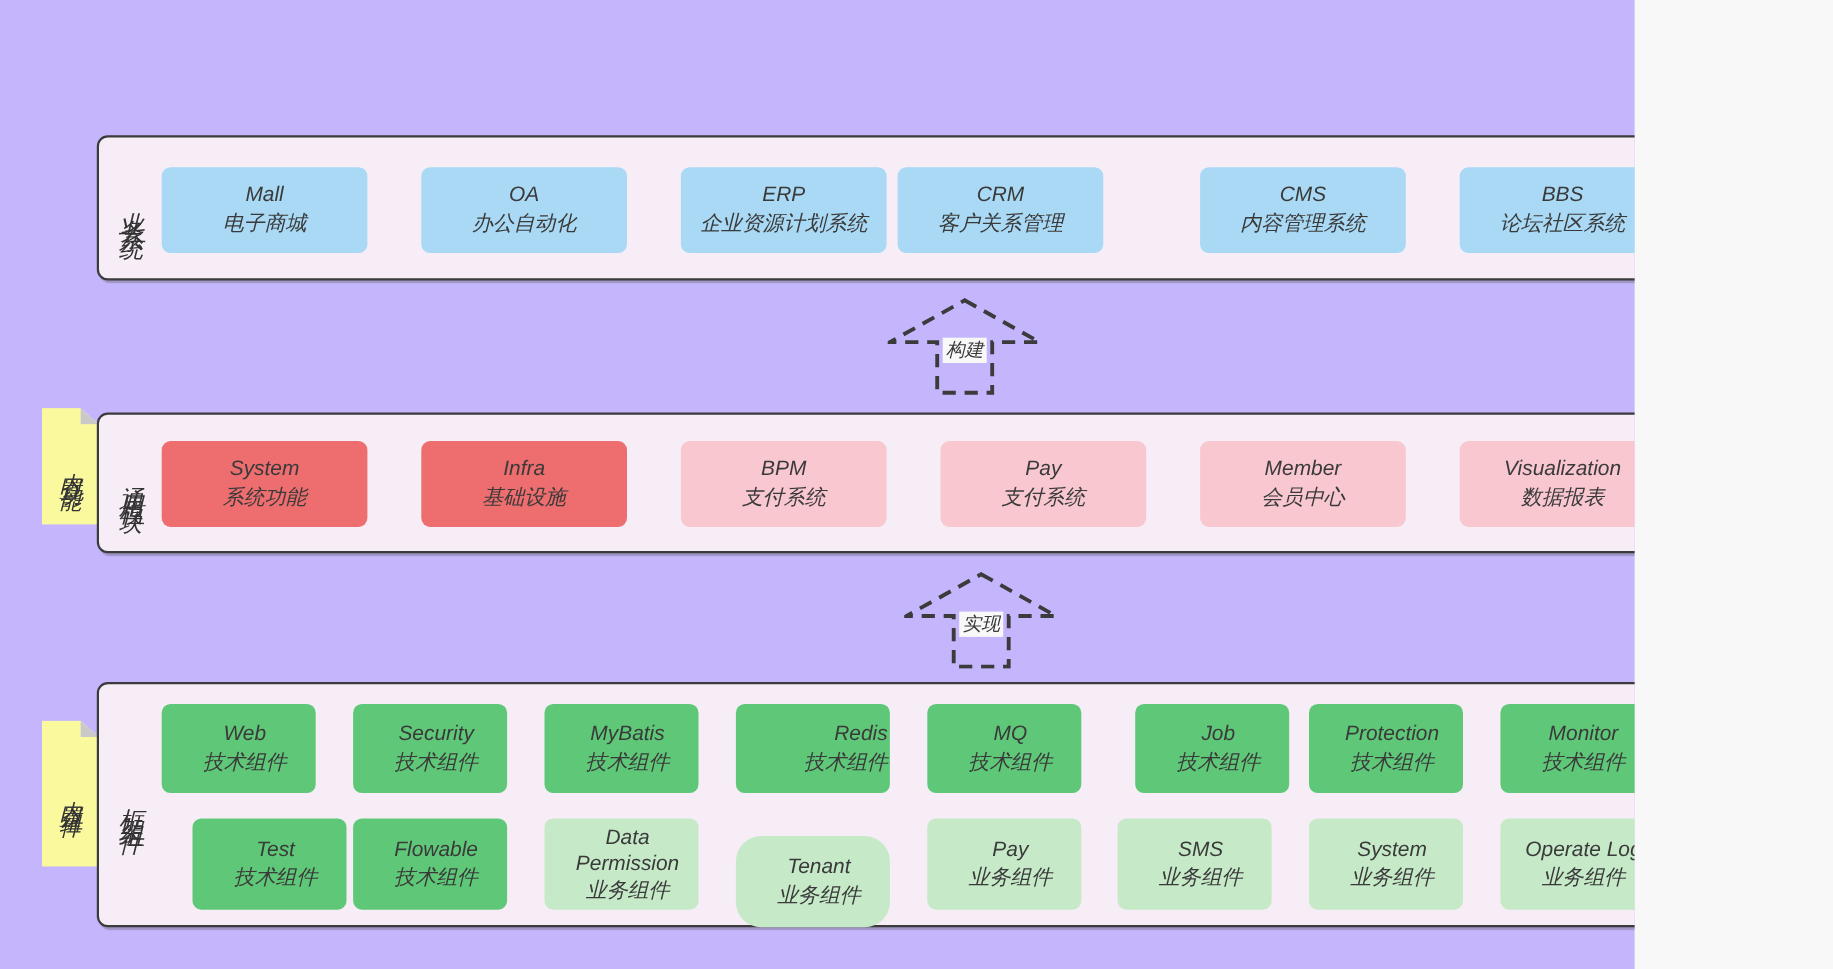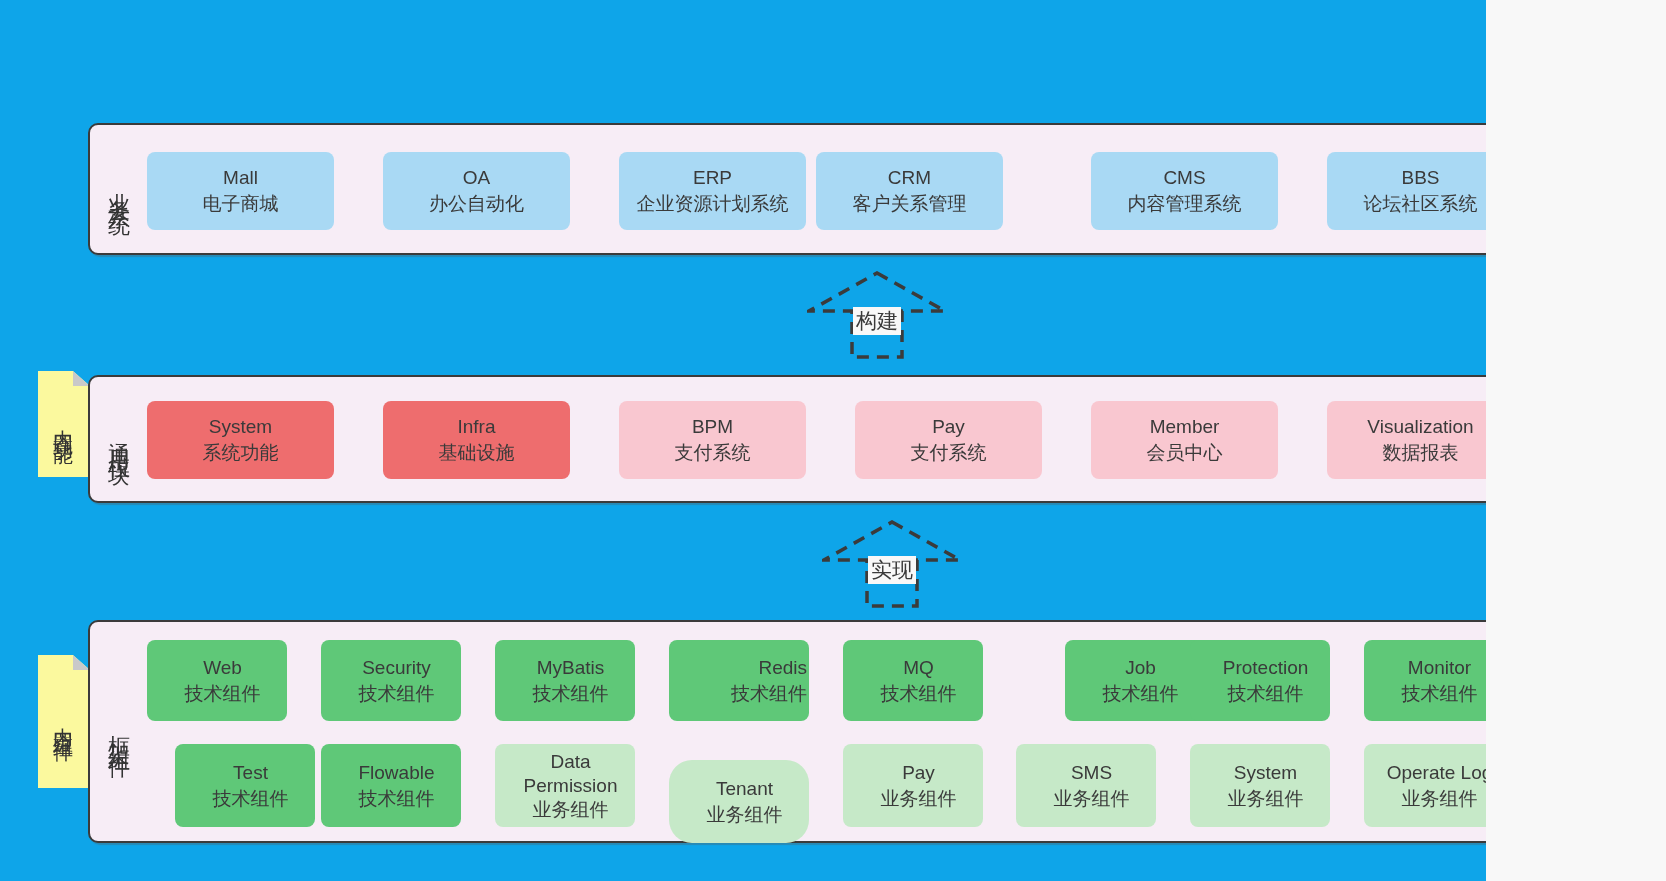--- a/index.html
+++ b/index.html
@@ -1,17 +1,17 @@
 <!DOCTYPE html>
 <html><head>
 <meta charset="utf-8">
 <style>
   html,body{margin:0;padding:0;}
   body{background:#f8f8f8;font-family:"Liberation Sans","DejaVu Sans",sans-serif;}
-  #page{position:relative;width:1486px;height:881px;background:#0ea5e9;overflow:hidden;color:#3a3a3a;}
+  #page{position:relative;width:1486px;height:881px;background:#c4b5fd;overflow:hidden;color:#3a3a3a;font-style:italic;}
 
   .band{
     position:absolute;left:88px;width:1441px;
     background:#f7edf6;border:2px solid #3b3b3b;border-radius:10px;
     box-shadow:2px 2px 1px rgba(90,90,90,.35);
     box-sizing:border-box;
   }
   .band-business{top:123px;height:132px;}
   .band-modules{top:375px;height:128px;}
   .band-components{top:620px;height:223px;}
@@ -54,21 +54,21 @@
     writing-mode:vertical-rl;text-orientation:upright;
     font-size:20px;letter-spacing:5px;color:#333;white-space:nowrap;
   }
 
   .arrow{position:absolute;width:140px;height:88px;}
   .arrow-build{left:807px;top:271px;}
   .arrow-implement{left:822px;top:520px;}
   .arrow svg{display:block;}
   .arrow-label{
     position:absolute;left:50%;top:36px;transform:translateX(-50%);
-    background:#f8f8f8;padding:0 3px;font-size:21px;color:#3a3a3a;white-space:nowrap;
+    background:#f8f8f8;padding:0 3px;font-size:17px;color:#3a3a3a;white-space:nowrap;
   }
 </style>
 </head>
 <body>
 
 <div id="page">
 
   <div class="band band-business">
     <div class="vlabel">业务系统</div>
     <div class="box blue w187" style="left:57px;top:27px;">
@@ -165,21 +165,21 @@
       <div>技术组件</div>
     </div>
     <div class="box green w140 r1" style="left:579px;top:18px;align-items:flex-end;">
       <div>Redis</div>
       <div>技术组件</div>
     </div>
     <div class="box green w140 r1" style="left:753px;top:18px;">
       <div>MQ</div>
       <div>技术组件</div>
     </div>
-    <div class="box green w140 r1" style="left:975px;top:18px;">
+    <div class="box green w140 r1" style="left:942px;top:18px;">
       <div>Job</div>
       <div>技术组件</div>
     </div>
     <div class="box green w140 r1" style="left:1100px;top:18px;">
       <div>Protection</div>
       <div>技术组件</div>
     </div>
     <div class="box green w140 r1" style="left:1274px;top:18px;">
       <div>Monitor</div>
       <div>技术组件</div>

